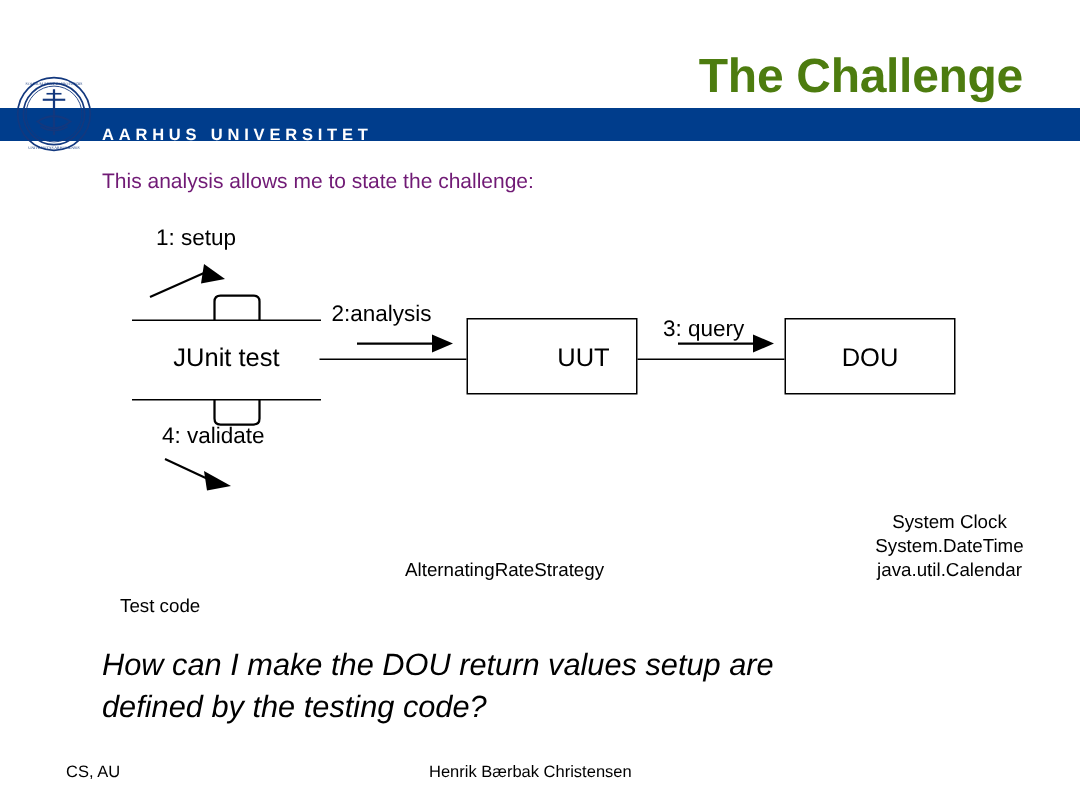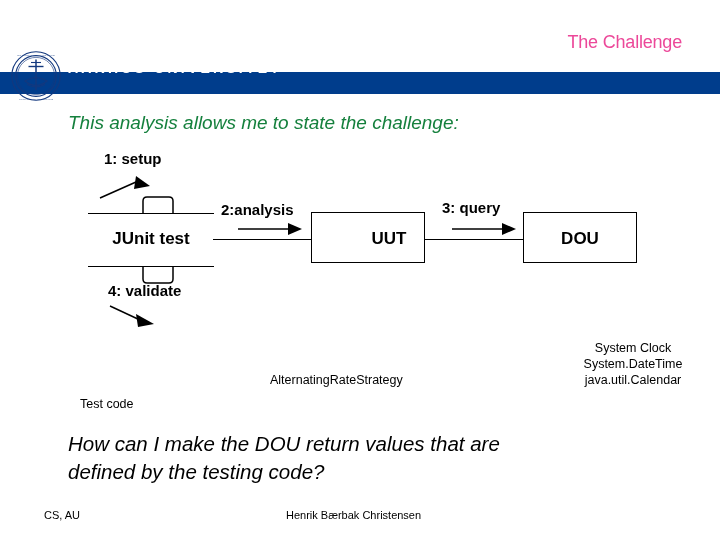--- a/index.html
+++ b/index.html
@@ -19,71 +19,69 @@
   #slide-header {
     position: absolute;
     left: 0; top: 0;
     width: 720px;
     height: 100px;
   }
   #slide-title {
     position: absolute;
     right: 38px;
     top: 32px;
-    font-size: 18px;
-    font-weight: normal;
-    color: #ec4899;
+    font-size: 32px;
+    font-weight: bold;
+    color: #4d7c0f;
     letter-spacing: -0.2px;
     white-space: nowrap;
   }
   #brand-bar {
     position: absolute;
     left: 0;
     top: 72px;
     width: 720px;
     height: 22px;
     background: #003d8c;
   }
   #brand-bar-text {
     position: absolute;
     left: 68px;
-    top: 60px;
-    font-size: 14px;
+    top: 84px;
+    font-size: 11px;
     font-weight: bold;
     color: #ffffff;
     letter-spacing: 3.2px;
     white-space: nowrap;
   }
   #au-logo {
     position: absolute;
     left: 10px;
     top: 50px;
     width: 52px;
     height: 52px;
   }
 
   
   #intro-text {
     position: absolute;
     left: 68px;
     top: 112px;
-    font-size: 19px;
-    color: #15803d;
-    white-space: nowrap;
-    font-style: italic;
+    font-size: 14px;
+    color: #701a75;
+    white-space: nowrap;
   }
 
   
   #diagram {
     position: absolute;
     left: 0;
     top: 140px;
     width: 577px;
     height: 190px;
-    font-weight: bold;
   }
   .dg-label {
     position: absolute;
     font-size: 15px;
     color: #000000;
     white-space: nowrap;
   }
   .dg-hline {
     position: absolute;
     height: 0;
@@ -219,21 +217,21 @@
   <div class="dg-arrowline" style="left:213px; top:99px; width:99px;"></div>
 
   <svg style="position:absolute; left:238px; top:82px;" width="68" height="14">
     <line x1="0" y1="7" x2="52" y2="7" stroke="#000" stroke-width="1.5"></line>
     <polygon points="50,1 64,7 50,13" fill="#000"></polygon>
   </svg>
 
   <div class="dg-box" style="left:311px; top:72px; width:114px; height:51px;"></div>
   <div class="dg-box-label" style="left:311px; width:114px; top:89px;padding-left:21px;">UUT</div>
 
-  <div class="dg-label" style="left:442px; top:59px;">3: query</div>
+  <div class="dg-label" style="left:442px; top:71px;">3: query</div>
 
   <div class="dg-arrowline" style="left:425px; top:99px; width:99px;"></div>
 
   <svg style="position:absolute; left:452px; top:82px;" width="68" height="14">
     <line x1="0" y1="7" x2="52" y2="7" stroke="#000" stroke-width="1.5"></line>
     <polygon points="50,1 64,7 50,13" fill="#000"></polygon>
   </svg>
 
   <div class="dg-box" style="left:523px; top:72px; width:114px; height:51px;"></div>
   <div class="dg-box-label" style="left:523px; width:114px; top:89px;">DOU</div>
@@ -243,21 +241,21 @@
 
 <div class="under-label" style="left:270px; top:373px;text-align:center;">AlternatingRateStrategy</div>
 
 <div id="dou-stack">
   <div style="text-align:center;">System Clock</div>
   <div style="text-align:center;">System.DateTime</div>
   <div style="text-align:center;">java.util.Calendar</div>
 </div>
 
 <div id="question">
-  <div>How can I make the DOU return values that are</div>
+  <div>How can I make the DOU return values setup are</div>
   <div>defined by the testing code?</div>
 </div>
 
 <div id="footer">
   <div id="footer-left">CS, AU</div>
   <div id="footer-center">Henrik Bærbak Christensen</div>
   <div id="footer-right">13</div>
 </div>
 
 </body></html>

